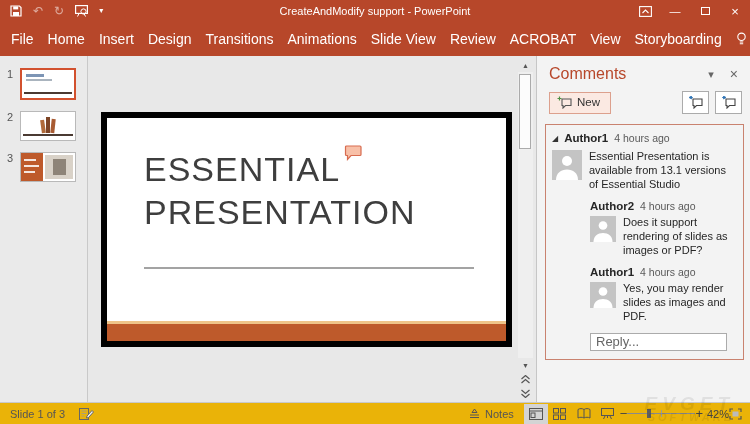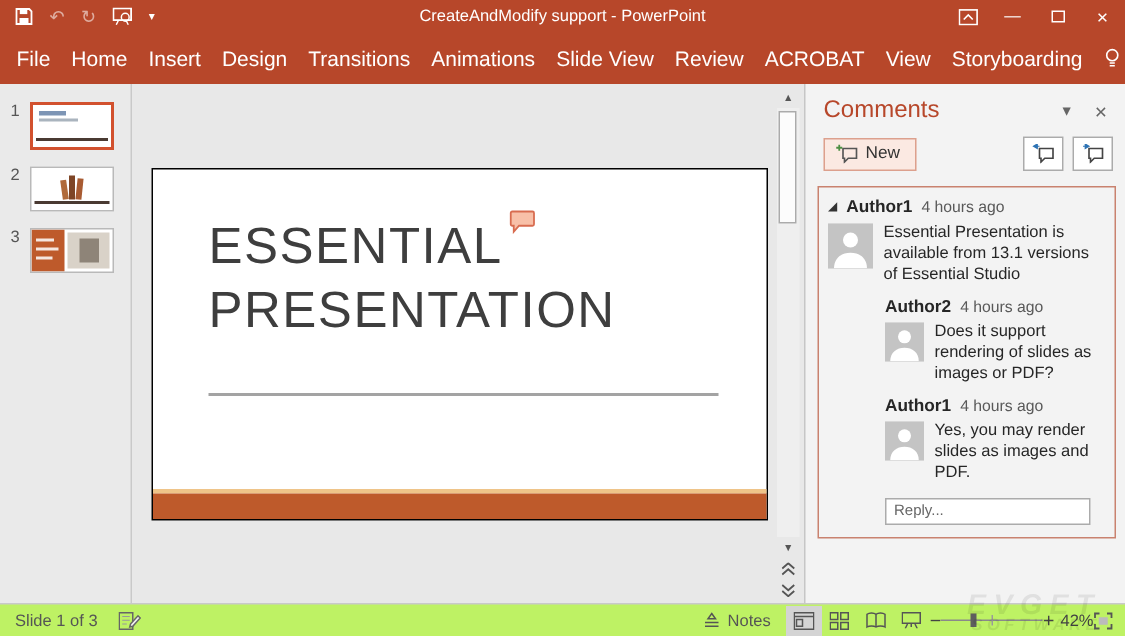--- a/index.html
+++ b/index.html
@@ -41,21 +41,21 @@
   .book.b1 { height:13px; transform:rotate(-8deg); background:#B06A3A; }
   .book.b2 { height:16px; background:#7E4526; }
   .book.b3 { height:14px; transform:rotate(6deg); background:#A85B32; }
   .t3-side { position:absolute; left:0; top:0; bottom:0; width:22px; background:#BE5A2B; }
   .t3-line { position:absolute; left:3px; height:2px; background:rgba(255,255,255,.85); }
   .t3-img { position:absolute; left:24px; top:2px; right:2px; bottom:2px; background:#D9D2C8; }
   .t3-blob { position:absolute; left:30%; top:15%; width:45%; height:70%; background:#8E8478; }
 
   
   .editor { flex:1; position:relative; background:#E8E8E8; }
-  .slide { position:absolute; left:13px; top:56px; width:411px; height:235px; background:#fff; border:1px solid #000000; }
+  .slide { position:absolute; left:13px; top:56px; width:411px; height:235px; background:#fff; border:6px solid #000000; }
   .slide-title { position:absolute; left:37px; top:30px; width:275px; font-size:34px; line-height:1.26; letter-spacing:1px; color:#3E3E3E; font-weight:400; }
   .slide-marker { position:absolute; left:237px; top:27px; }
   .slide-divider { position:absolute; left:37px; right:32px; top:149px; border-top:2px solid #A3A3A3; }
   .slide-gold { position:absolute; left:0; right:0; bottom:17px; height:3px; background:#EFC489; }
   .slide-bar { position:absolute; left:0; right:0; bottom:0; height:17px; background:#BE5A2B; }
 
   
   .vscroll { position:absolute; right:3px; top:2px; bottom:2px; width:15px; display:flex; flex-direction:column; align-items:center; }
   .scroll-btn { width:15px; height:14px; display:flex; align-items:center; justify-content:center; font-size:7px; color:#555; line-height:1; }
   .scroll-track { flex:1; width:15px; position:relative; background:#EFEFEF; }
@@ -74,25 +74,25 @@
   .comment-card { margin:2px 6px 0 8px; border:1px solid #C9826F; padding:6px 6px 6px 6px; }
   .c-head { display:flex; align-items:baseline; gap:6px; font-size:11.5px; line-height:14px; }
   .c-collapse { font-size:8px; color:#333; transform:translateY(-1px); }
   .c-author { font-weight:bold; color:#262626; }
   .c-time { font-size:10.5px; color:#595959; }
   .c-body { display:flex; gap:7px; margin-top:3px; }
   .avatar { width:30px; height:30px; background:#C4C4C4; flex:none; overflow:hidden; }
   .reply .avatar { width:26px; height:26px; }
   .c-text { font-size:11px; line-height:1.27; color:#262626; }
   .reply { margin-left:38px; margin-top:7px; }
-  .reply-input { display:block; margin:9px 5px 2px 38px; width:calc(100% - 48px); height:18px; border:1px solid #ABABAB; background:#fff; font-size:10px; color:#444; padding:1px 5px; font-family:"Liberation Sans",sans-serif; }
+  .reply-input { display:block; margin:9px 5px 2px 38px; width:calc(100% - 48px); height:18px; border:1px solid #ABABAB; background:#fff; font-size:13px; color:#444; padding:1px 5px; font-family:"Liberation Sans",sans-serif; }
   .reply-input::placeholder { color:#666; opacity:1; }
 
   
-  .statusbar { position:absolute; bottom:0; left:0; right:0; height:22px; background:#bef264; border-top:1px solid #C9C9C9; display:flex; align-items:center; font-size:11px; color:#555; z-index:4; }
+  .statusbar { position:absolute; bottom:0; left:0; right:0; height:22px; background:#eab308; border-top:1px solid #C9C9C9; display:flex; align-items:center; font-size:11px; color:#555; z-index:4; }
   .sb-left { display:flex; align-items:center; gap:14px; padding-left:10px; }
   .sb-right { margin-left:auto; display:flex; align-items:center; padding-right:8px; }
   .notes-btn { display:flex; align-items:center; gap:5px; margin-right:10px; }
   .view-btn { width:24px; height:20px; display:flex; align-items:center; justify-content:center; }
   .view-btn.active { background:#D4D4D4; }
   .zoom-out, .zoom-in { font-size:13px; color:#444; line-height:1; }
   .zslider { width:68px; height:1px; background:#8A8A8A; position:relative; }
   .zslider::after { content:""; position:absolute; left:50%; top:-3px; width:1px; height:7px; background:#9A9A9A; }
   .zthumb { position:absolute; left:20px; top:-4px; width:4px; height:9px; background:#5E5E5E; }
   .zoom-val { color:#444; min-width:26px; text-align:right; }

